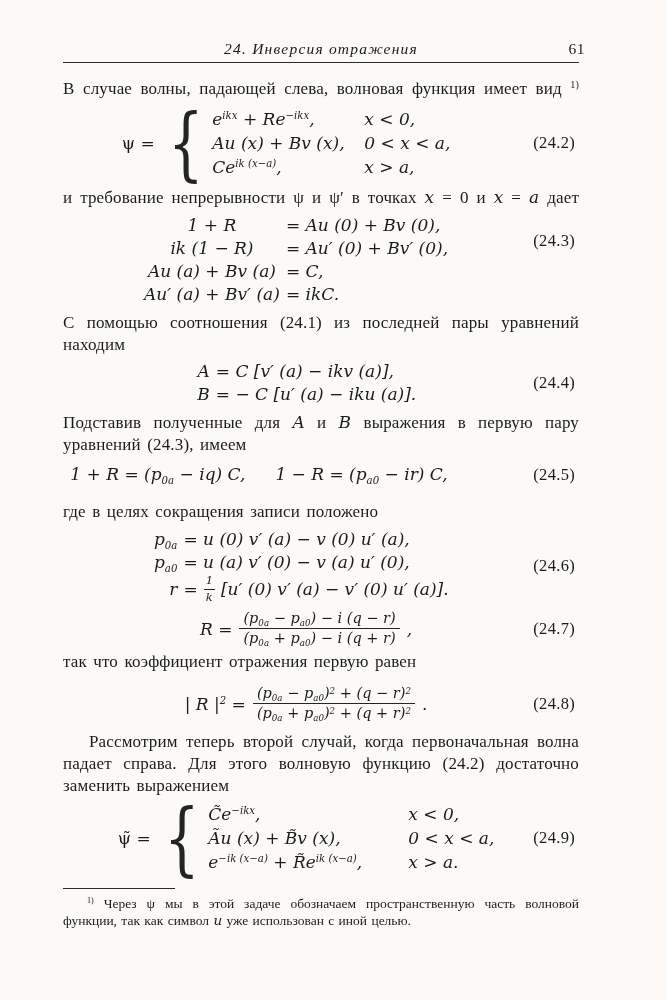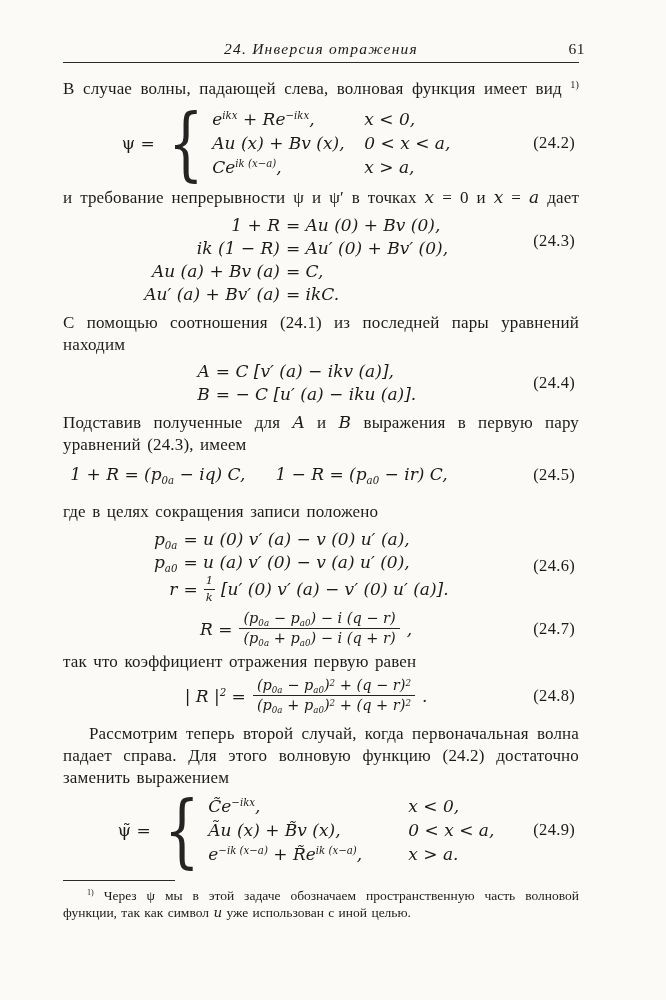--- a/index.html
+++ b/index.html
@@ -36,36 +36,36 @@
   .cases{display:flex;align-items:center;}
   .brace{font-family:"DejaVu Serif",serif;font-style:normal;font-size:78px;line-height:72px;
          transform:scale(.72,1.04);margin:0 2px 0 6px;color:#242424;font-weight:400;}
   .casegrid{display:grid;line-height:24px;}
   .cg242{grid-template-columns:152px auto;}
   .cg249{grid-template-columns:200px auto;}
   
   .aln{line-height:22px;white-space:nowrap;}
   .aln .l{display:inline-block;text-align:right;}
   .aln .r{margin-left:6px;}
-  .eq243w .l{min-width:136px;}
+  .eq243w .l{min-width:136px;text-align:center;}
   .eq244w .l{min-width:14px;}
   .eq246w .l{min-width:34px;}
   .r4{display:inline-flex;align-items:center;gap:4px;margin-left:6px;}
   
   .frac{display:inline-flex;flex-direction:column;text-align:center;vertical-align:middle;line-height:1.18;margin:0 2px;}
   .frac .n{font-size:14.5px;padding:0 4px 1px;border-bottom:1.2px solid #242424;}
   .frac .d{font-size:14.5px;padding-top:1px;}
   .frac.small .n,.frac.small .d{font-size:11.5px;padding-left:2px;padding-right:2px;}
   .fl{display:flex;align-items:center;gap:5px;width:max-content;margin:0 auto;}
   
   #p1{margin-top:15px;} #eq242{margin-top:7px;} #p2{margin-top:7px;}
   #eq243{margin-top:5px;} #p3{margin-top:6px;} #eq244{margin-top:4px;}
   #p4{margin-top:5px;} #eq245{margin-top:8px;} #p5{margin-top:16px;}
   #eq246{margin-top:5px;} #p6{margin-top:8px;} #eq247{margin-top:6px;}
-  #p7{margin-top:4px;} #eq248{margin-top:4px;} #p8{margin-top:8px;}
+  #p7{margin-top:4px;} #eq248{margin-top:12px;} #p8{margin-top:8px;}
   #eq249{margin-top:5px;}
   .fnrule{width:112px;border-top:1.5px solid #2b2b2b;margin:14px 0 6px;}
   .footnote{font-size:13.5px;line-height:17px;text-align:justify;text-indent:24px;margin:0;word-spacing:1px;}
   .gap{display:inline-block;width:30px;}
 </style>
 </head>
 <body>
 
 <div class="page">
 

